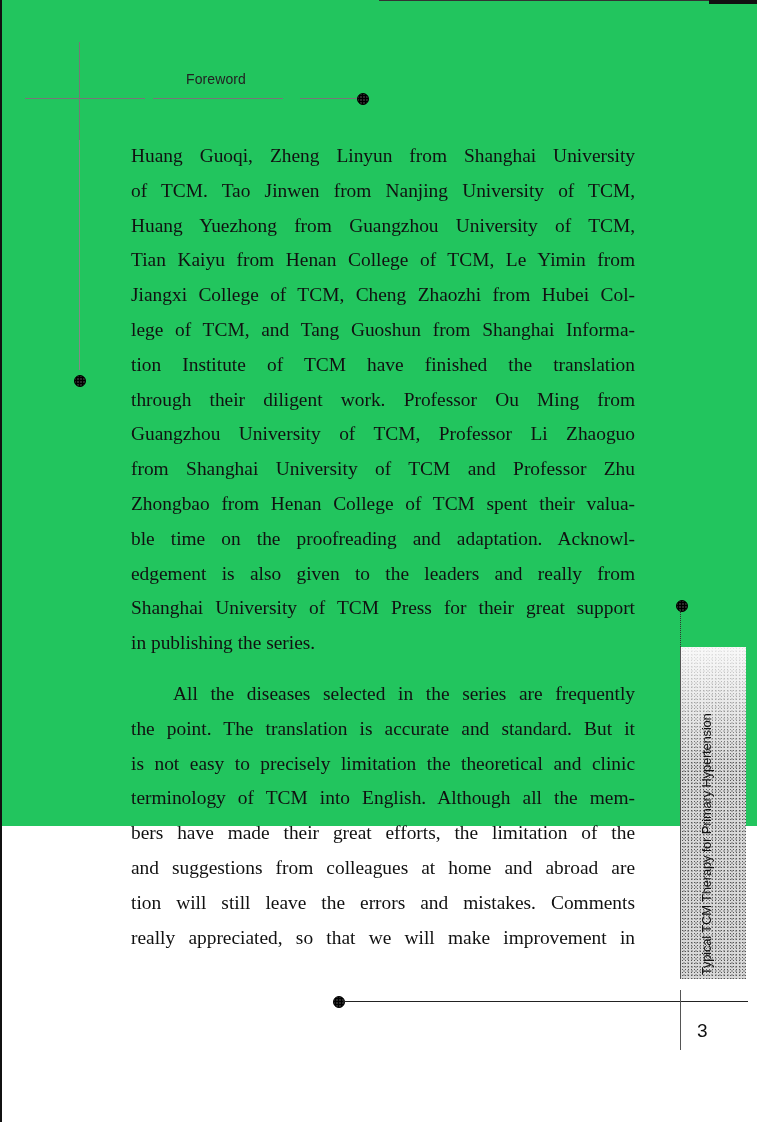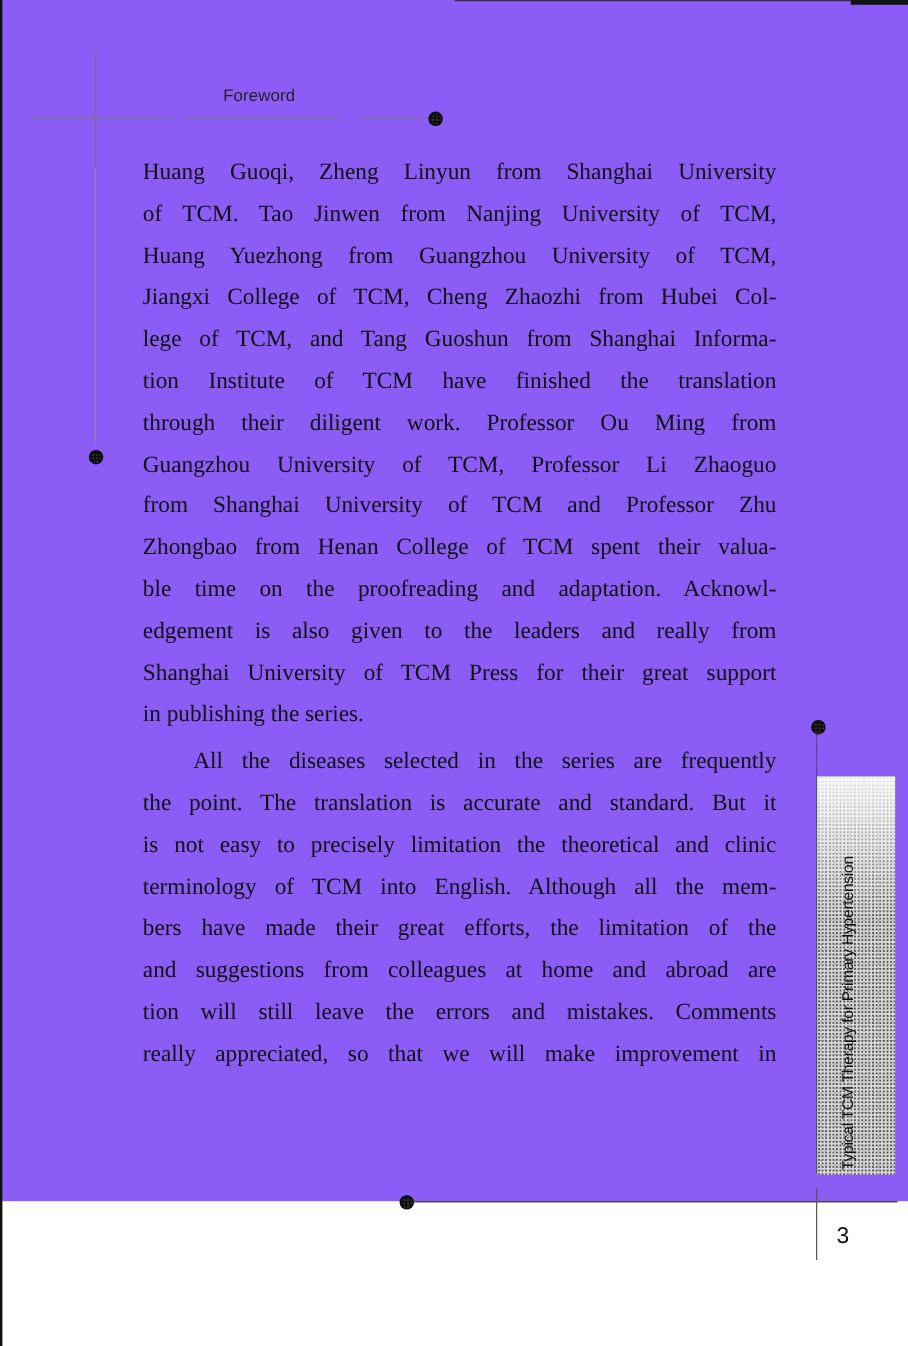--- a/index.html
+++ b/index.html
@@ -1,29 +1,29 @@
 <!DOCTYPE html>
 <html><head>
   <meta charset="utf-8">
   <style>
     html, body { margin: 0; padding: 0; background: #ffffff; }
     body { width: 757px; height: 1122px; position: relative; overflow: hidden; }
-    .page { position: absolute; left: 0; top: 0; width: 757px; height: 1001px; background: #8b5cf6; }
+    .page { position: absolute; left: 0; top: 0; width: 757px; height: 826px; background: #22c55e; }
     .left-border { position: absolute; left: 0; top: 0; width: 2px; height: 1122px; background: #111; }
     .top-bar { position: absolute; right: 0; top: 0; height: 3px; background: #111; }
     .top-bar.thin { right: 48px; width: 330px; height: 1px; top: 0; background: #333; }
     .top-bar.thick { width: 48px; height: 4px; }
     .v-line-left { position: absolute; left: 79px; top: 42px; width: 1px; height: 100px; background: #777; }
     .v-line-left-solid { position: absolute; left: 79px; top: 140px; width: 1px; height: 230px; background: #888; }
     .h-line-top { position: absolute; top: 98px; height: 1px; background: #777; }
     .running-head { position: absolute; left: 186px; top: 71px; font-family: "Liberation Sans", "DejaVu Sans", sans-serif; font-size: 14px; color: #222; letter-spacing: 0.1px; }
     .ornament { position: absolute; width: 10px; height: 10px; border-radius: 50%;
       background: radial-gradient(circle, #000 0 1px, transparent 1.5px) 0 0/3px 3px, #333; border: 1px solid #000; }
     .body-text { position: absolute; left: 115px; top: 123px; width: 536px; font-family: "Liberation Serif", "DejaVu Serif", serif; font-size: 19.4px; line-height: 34.8px; color: #111; }
-    .body-text p { margin: 4px; text-align: justify; }
+    .body-text p { margin: 16px; text-align: justify; }
     .line { display: block; text-align: justify; text-align-last: justify; white-space: nowrap; height: 34.8px; }
     .line.last { text-align-last: left; }
     .line.indent { padding-left: 42px; }
     .side-tab { position: absolute; left: 680px; top: 647px; width: 65px; height: 332px; border-left: 1px solid #555;
       background-color: #d8d8d8;
       background-image: radial-gradient(circle, #555 0.7px, transparent 0.9px), radial-gradient(circle, #888 0.6px, transparent 0.9px);
       background-size: 3px 3px, 4px 4px; background-position: 0 0, 1px 2px; overflow: hidden; }
     .side-tab-fade { position: absolute; left: 0; top: 0; width: 100%; height: 120px; background: linear-gradient(to bottom, rgba(255,255,255,0.85), rgba(255,255,255,0)); }
     .side-tab-text { position: absolute; left: 18px; top: 328px; transform-origin: 0 0; transform: rotate(-90deg);
       font-family: "Liberation Sans", "DejaVu Sans", sans-serif; font-size: 13px; color: #111; white-space: nowrap; letter-spacing: -0.2px; }
@@ -48,20 +48,21 @@
   <div class="ornament" style="left:357px; top:93px;"></div>
   <div class="running-head">Foreword</div>
 
   <div class="ornament" style="left:74px; top:375px;"></div>
 
   <div class="body-text">
     <p>
       <span class="line">Huang Guoqi, Zheng Linyun from Shanghai University</span>
       <span class="line">of TCM. Tao Jinwen from Nanjing University of TCM,</span>
       <span class="line">Huang Yuezhong from Guangzhou University of TCM,</span>
+      <span class="line">Tian Kaiyu from Henan College of TCM, Le Yimin from</span>
       <span class="line">Jiangxi College of TCM, Cheng Zhaozhi from Hubei Col-</span>
       <span class="line">lege of TCM, and Tang Guoshun from Shanghai Informa-</span>
       <span class="line">tion Institute of TCM have finished the translation</span>
       <span class="line">through their diligent work. Professor Ou Ming from</span>
       <span class="line">Guangzhou University of TCM, Professor Li Zhaoguo</span>
       <span class="line">from Shanghai University of TCM and Professor Zhu</span>
       <span class="line">Zhongbao from Henan College of TCM spent their valua-</span>
       <span class="line">ble time on the proofreading and adaptation. Acknowl-</span>
       <span class="line">edgement is also given to the leaders and really from</span>
       <span class="line">Shanghai University of TCM Press for their great support</span>

